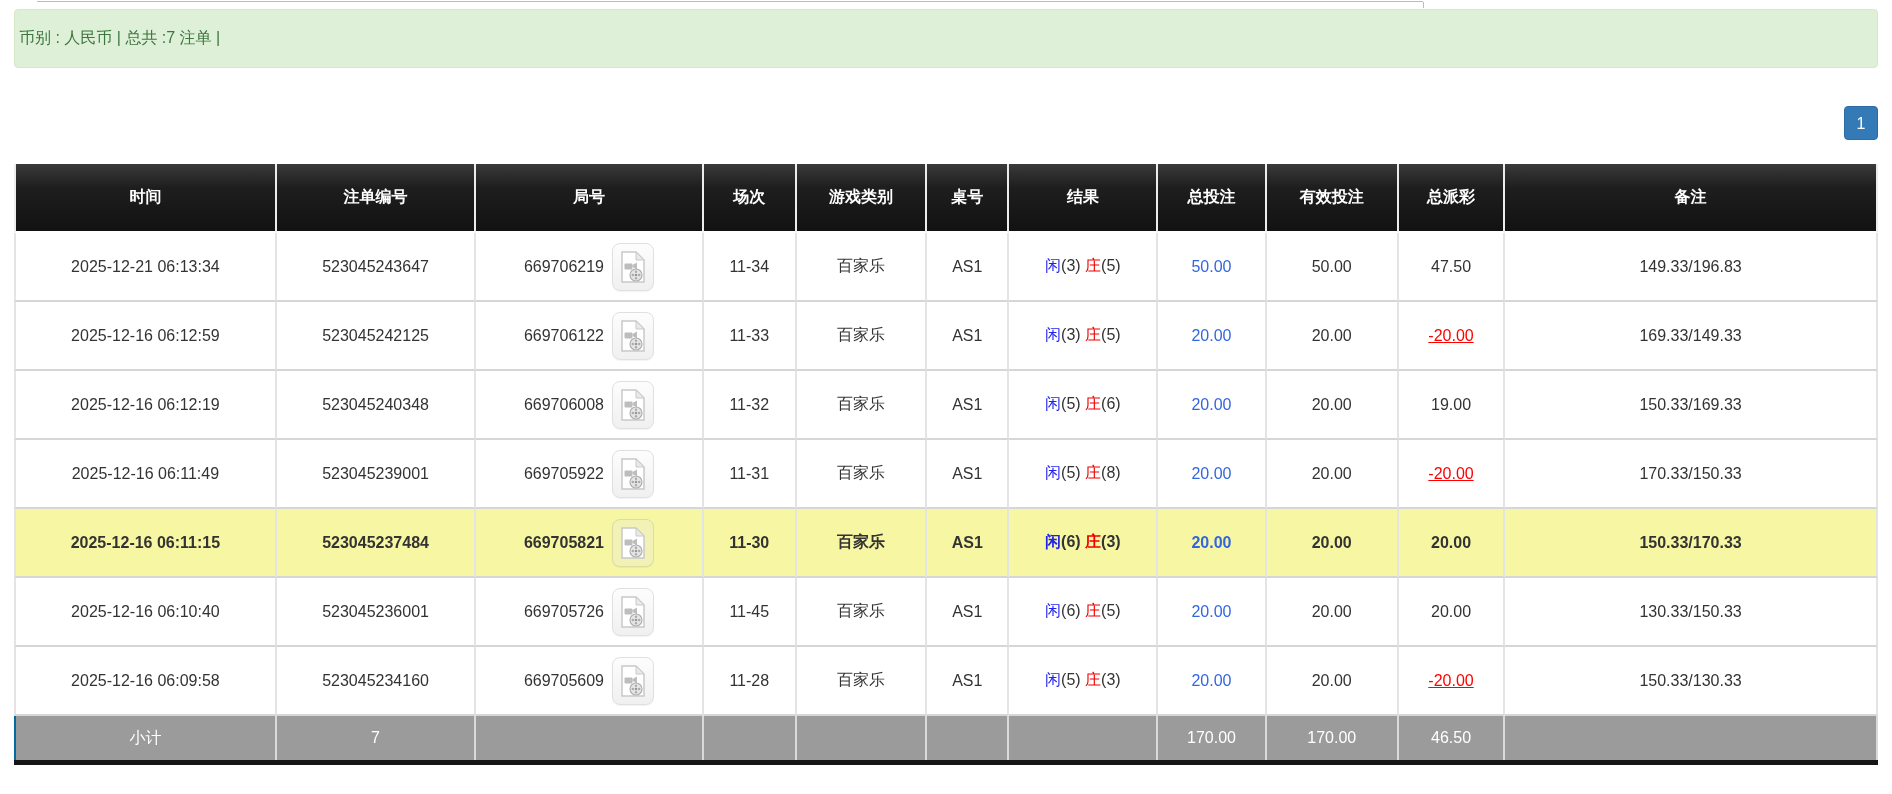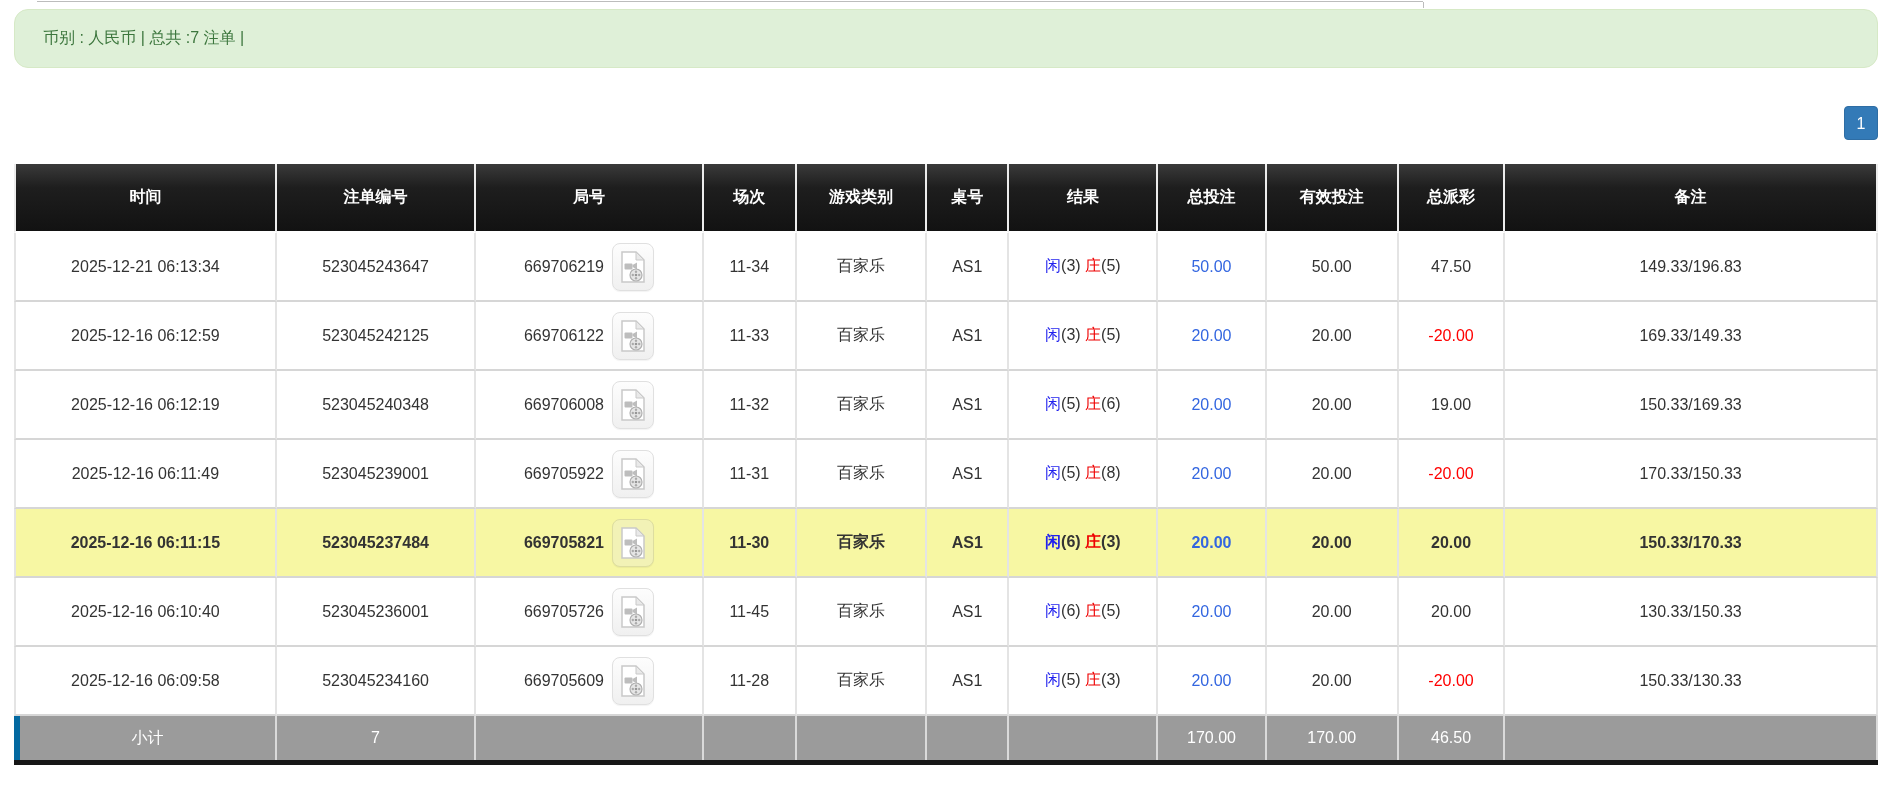--- a/index.html
+++ b/index.html
@@ -9,23 +9,23 @@
     font-size:16px;color:#333;
   }
   
   .top-edge{height:9px;position:relative;}
   .top-edge-line{position:absolute;top:1px;left:37px;width:1386px;border-top:1px solid #bcbcbc;}
   .top-edge-line::after{content:"";position:absolute;right:-1px;top:0;height:6px;border-right:1px solid #bcbcbc;}
 
   
   .banner{
     margin:0 14px;height:59px;box-sizing:border-box;
-    background:#dff0d8;border:1px solid #d6e9c6;border-radius:14px;
+    background:#dff0d8;border:1px solid #d6e9c6;border-radius:4px;
     display:flex;align-items:center;justify-content:space-between;
-    padding:0 28px;
+    padding:0 4px;
   }
   .banner-left{color:#3c763d;}
   .banner-right{color:#ff0000;}
 
   
   .pagination-bar{margin:38px 14px 0;text-align:right;height:36px;}
   .page-btn{
     display:inline-block;width:34px;height:34px;line-height:34px;text-align:center;
     background:#337ab7;border:1px solid #2e6da4;border-radius:4px;
     color:#fff;font-size:16px;padding:0;cursor:pointer;
@@ -59,27 +59,27 @@
     background:linear-gradient(#fdfdfd,#f0f0f0);
     display:inline-flex;align-items:center;justify-content:center;
     cursor:pointer;box-shadow:0 1px 1px rgba(0,0,0,0.05);padding:0;
   }
   tr.highlighted .video-btn{background:#f2f2b6;border-color:#ddddA0;}
 
   .res-player{color:#2222ee;}
   .res-banker{color:#ee0000;}
   .res-score{color:#333;}
   .bet-link{color:#3366e0;text-decoration:none;cursor:pointer;}
-  .neg{color:#ff0000;}
+  .neg{color:#ff0000;text-decoration:underline;}
 
   tr.summary-row td{
     background:#9b9b9b;color:#fff;height:44px;
     border-right:2px solid #dadada;border-bottom:2px solid #fff;
   }
-  tr.summary-row td:first-child{border-left:6px solid #0369a1;}
+  tr.summary-row td:first-child{border-left:2px solid #0369a1;}
   tr.summary-row:last-child td{border-bottom:none;}
 </style>
 </head>
 <body>
 
 <div class="top-edge">
   <div class="top-edge-line"></div>
 </div>
 
 <div class="banner">

